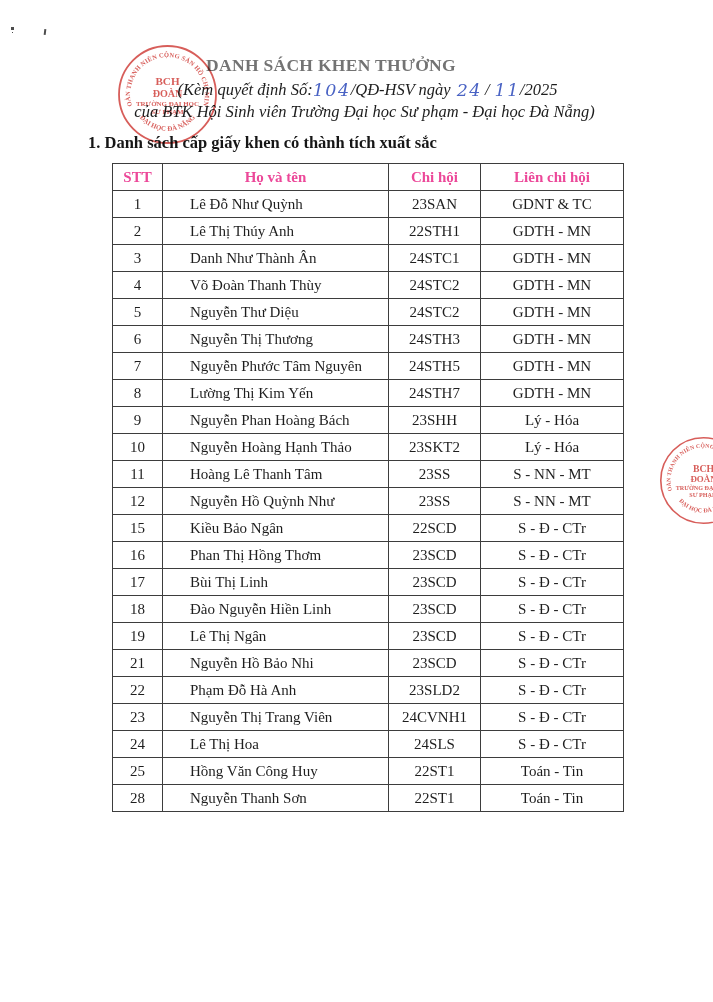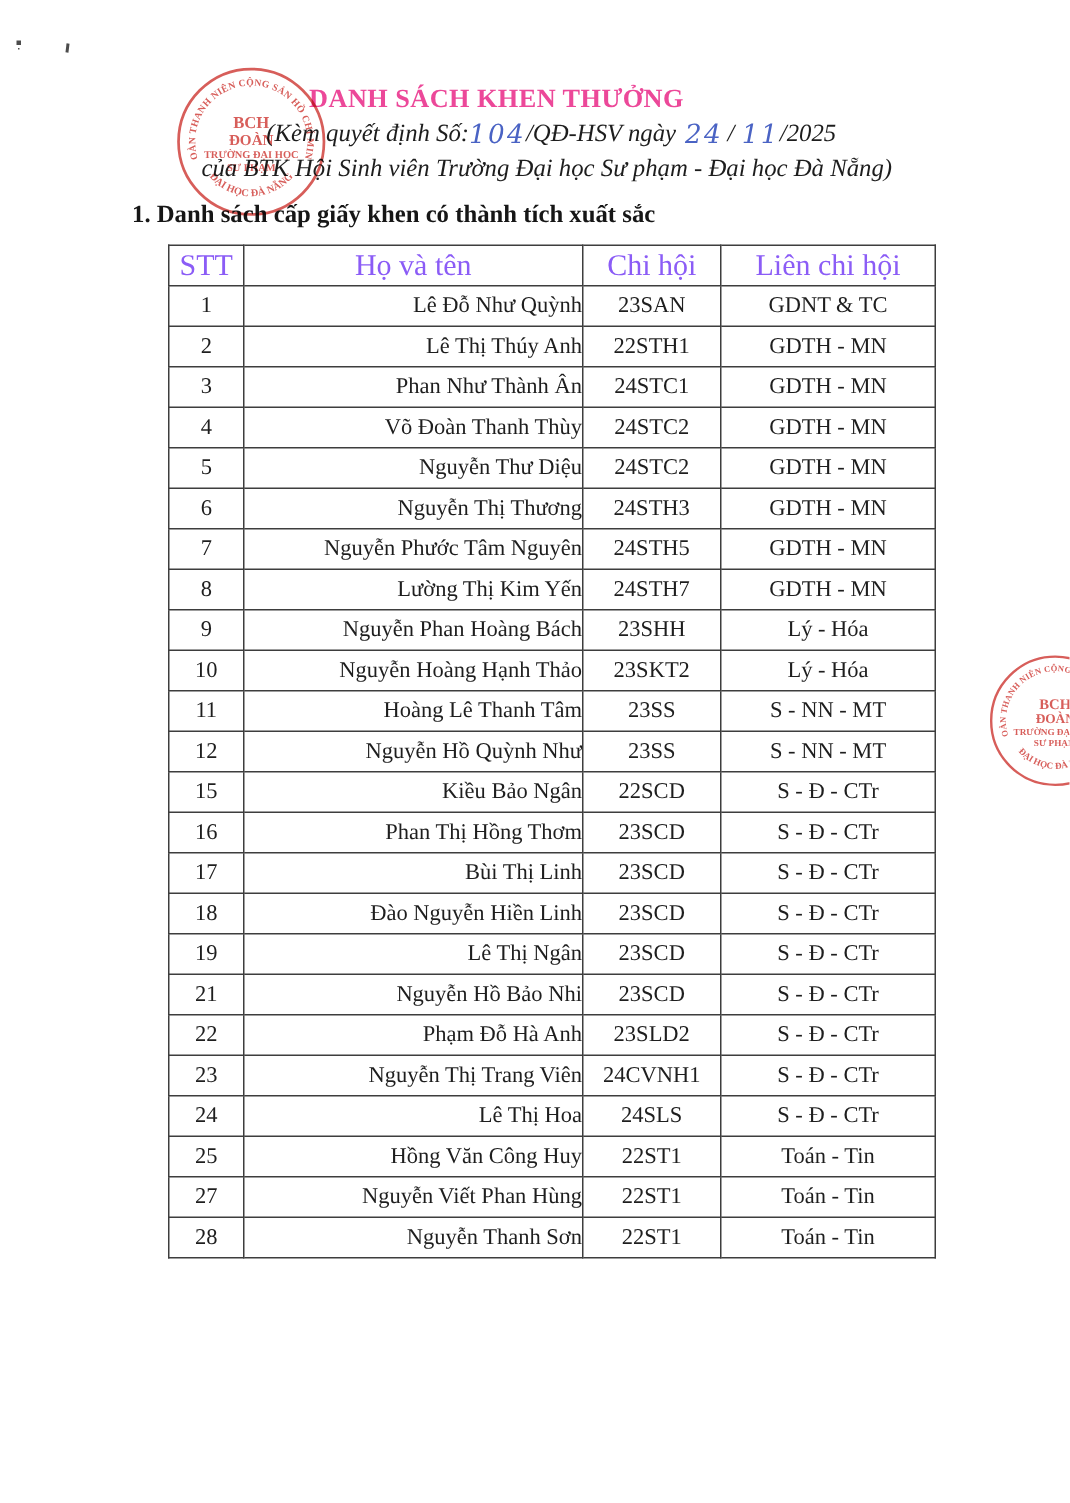--- a/index.html
+++ b/index.html
@@ -8,21 +8,21 @@
     background:#ffffff;color:#1d1d1d;
     font-family:"Liberation Serif","DejaVu Serif",serif;
   }
   
   .art{position:absolute;background:#4c4c4c;}
   .art1{left:11px;top:27px;width:3px;height:3px;box-shadow:0 4px 0 -1px #4c4c4c;}
   .art2{left:44px;top:29px;width:2px;height:6px;transform:rotate(7deg);}
 
   .title{
     position:absolute;top:55px;left:0;width:662px;text-align:center;
-    font-size:17.5px;font-weight:bold;letter-spacing:.3px;color:#ec4899;
+    font-size:17.5px;font-weight:bold;letter-spacing:.3px;color:#737373;
   }
   .subtitle{
     position:absolute;left:0;width:713px;text-align:center;
     font-style:italic;font-size:16.5px;color:#1d1d1d;white-space:nowrap;
   }
   .sub1{top:79px;transform:translateX(11px);}
   .sub2{top:102px;transform:translateX(8px);}
   .hand{
     color:#4a63c4;font-family:"DejaVu Serif","Liberation Serif",serif;
     font-size:17.5px;letter-spacing:1.5px;
@@ -37,22 +37,22 @@
 
   table.awards{
     position:absolute;top:163px;left:112px;width:511px;
     border-collapse:collapse;table-layout:fixed;
   }
   .awards th,.awards td{
     border:1px solid #3d3d3d;height:26px;padding:0;
     font-size:15px;text-align:center;vertical-align:middle;
     overflow:hidden;white-space:nowrap;color:#1e1e1e;
   }
-  .awards th{font-weight:normal;font-size:20px;color:#8b5cf6;}
-  .awards td.name{text-align:right;padding-left:11px;}
+  .awards th{font-weight:bold;font-size:15px;color:#ec4899;}
+  .awards td.name{text-align:left;padding-left:27px;}
 
   .stamp{position:absolute;color:#d4504c;opacity:.92;mix-blend-mode:multiply;z-index:5;}
   .stamp-1{left:117px;top:44px;width:101px;height:101px;}
   .stamp-2{left:659px;top:436px;width:89px;height:89px;}
   .stamp text{fill:currentColor;font-family:"Liberation Serif","DejaVu Serif",serif;font-weight:bold;}
   .arc-top{font-size:6.4px;letter-spacing:.2px;}
   .arc-bottom{font-size:6.8px;}
   .c1{font-size:11px;}
   .c2{font-size:10px;}
   .c3{font-size:6.9px;}
@@ -94,21 +94,21 @@
         <td>GDNT &amp; TC</td>
       </tr>
       <tr>
         <td>2</td>
         <td class="name">Lê Thị Thúy Anh</td>
         <td>22STH1</td>
         <td>GDTH - MN</td>
       </tr>
       <tr>
         <td>3</td>
-        <td class="name">Phan Như Thành Ân</td>
+        <td class="name">Danh Như Thành Ân</td>
         <td>24STC1</td>
         <td>GDTH - MN</td>
       </tr>
       <tr>
         <td>4</td>
         <td class="name">Võ Đoàn Thanh Thùy</td>
         <td>24STC2</td>
         <td>GDTH - MN</td>
       </tr>
       <tr>
@@ -209,26 +209,20 @@
       </tr>
       <tr>
         <td>24</td>
         <td class="name">Lê Thị Hoa</td>
         <td>24SLS</td>
         <td>S - Đ - CTr</td>
       </tr>
       <tr>
         <td>25</td>
         <td class="name">Hồng Văn Công Huy</td>
-        <td>22ST1</td>
-        <td>Toán - Tin</td>
-      </tr>
-      <tr>
-        <td>27</td>
-        <td class="name">Nguyễn Viết Phan Hùng</td>
         <td>22ST1</td>
         <td>Toán - Tin</td>
       </tr>
       <tr>
         <td>28</td>
         <td class="name">Nguyễn Thanh Sơn</td>
         <td>22ST1</td>
         <td>Toán - Tin</td>
       </tr>
     </tbody>

